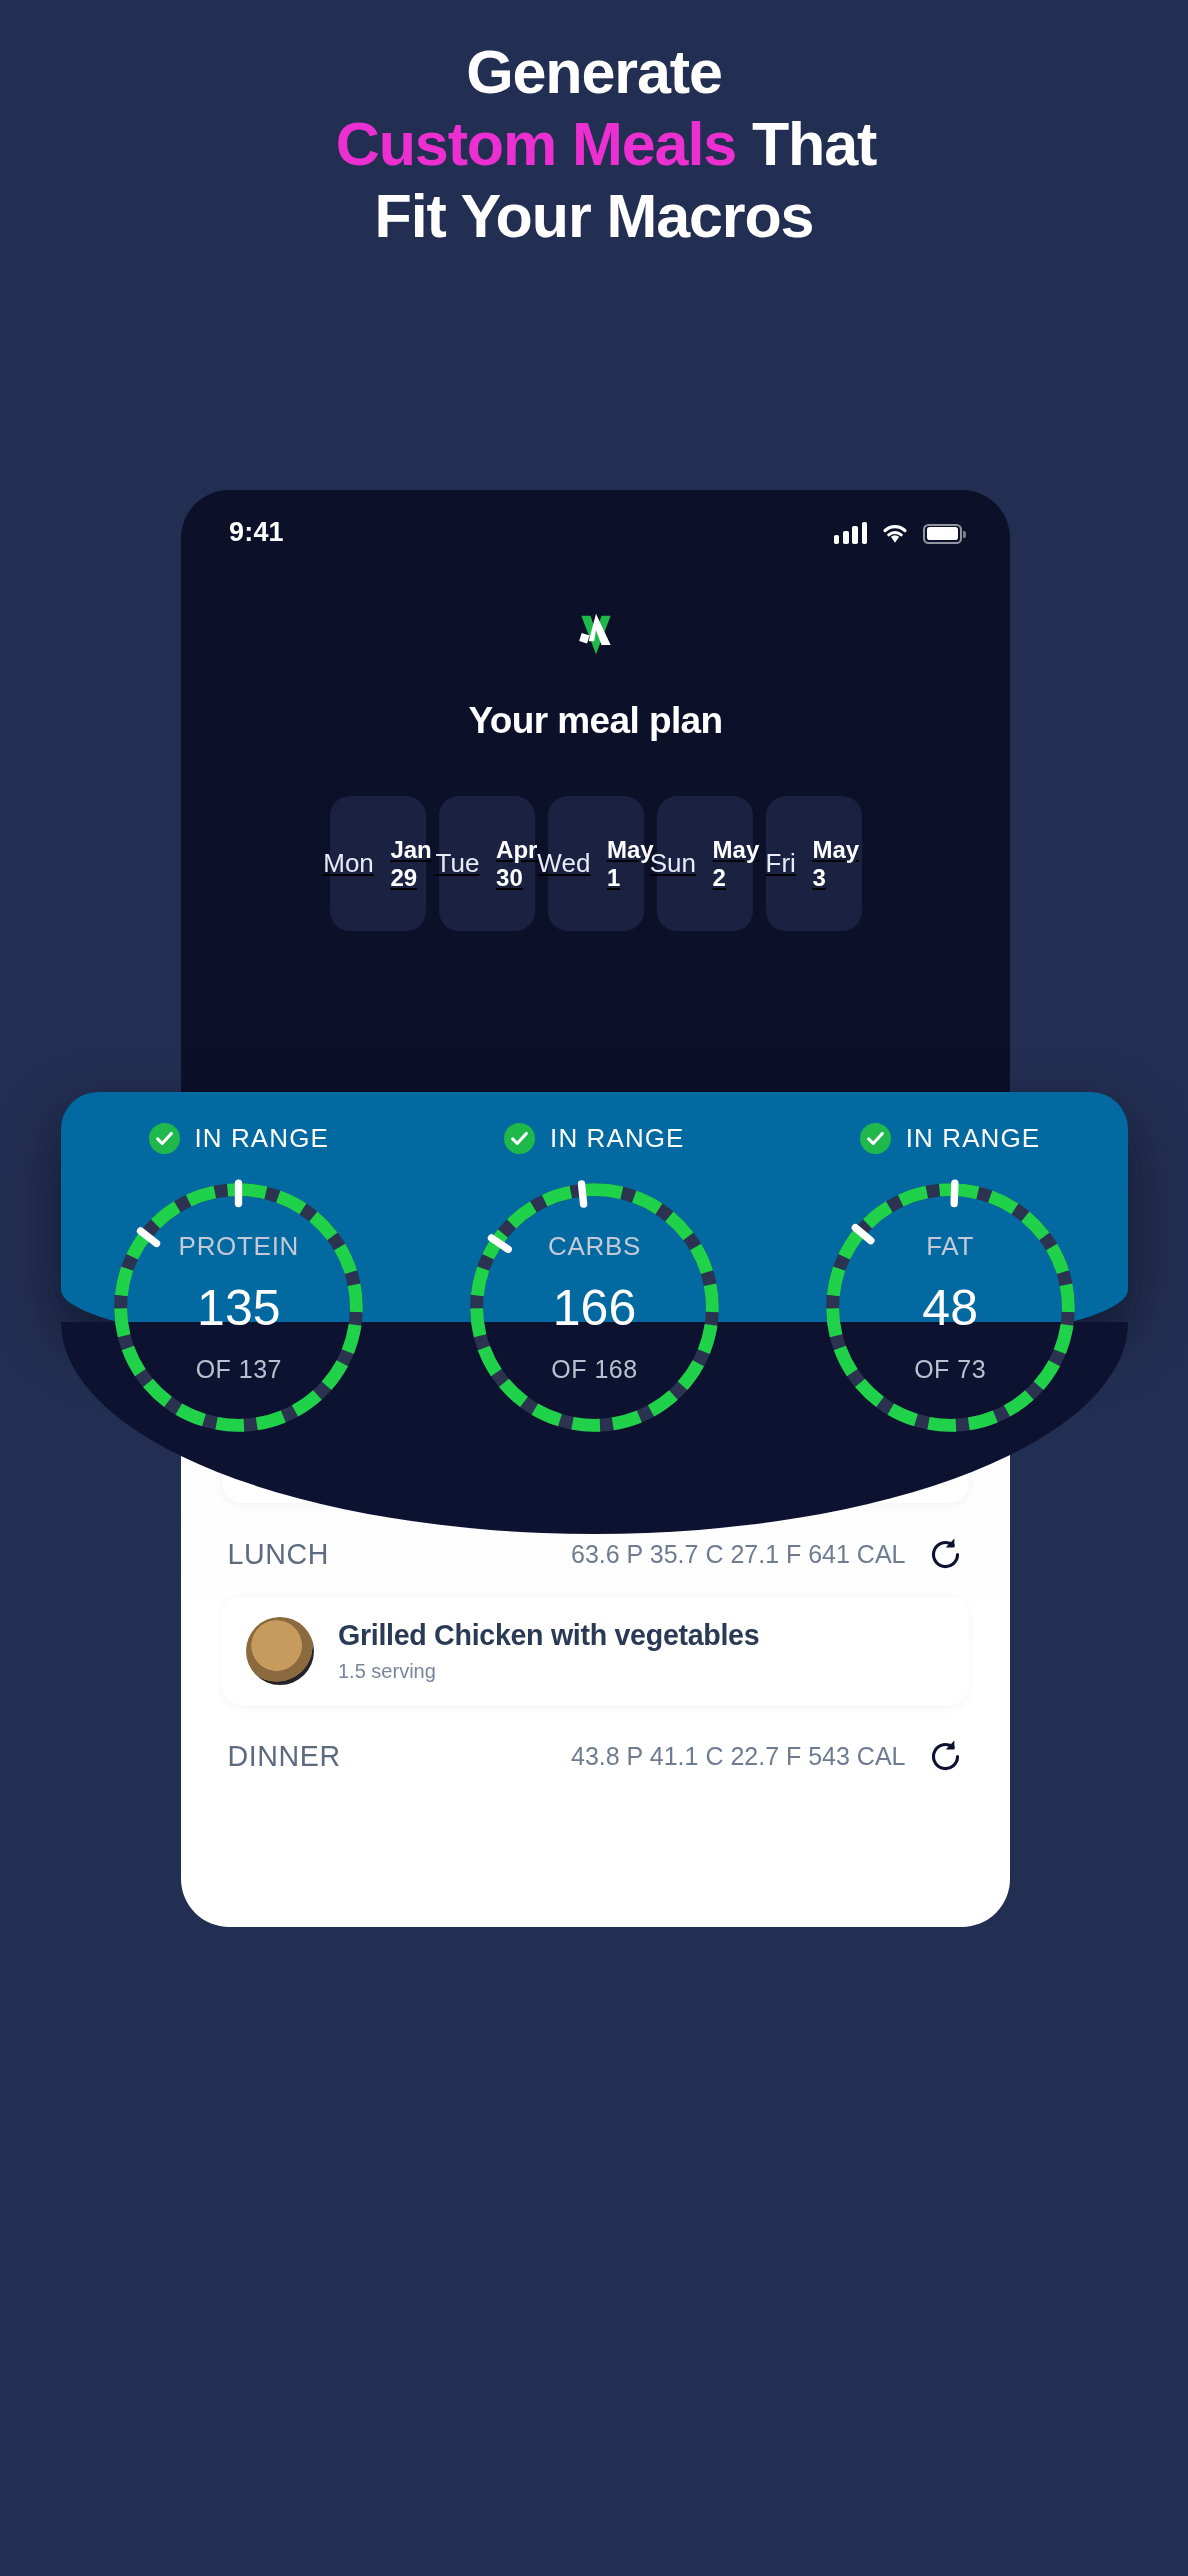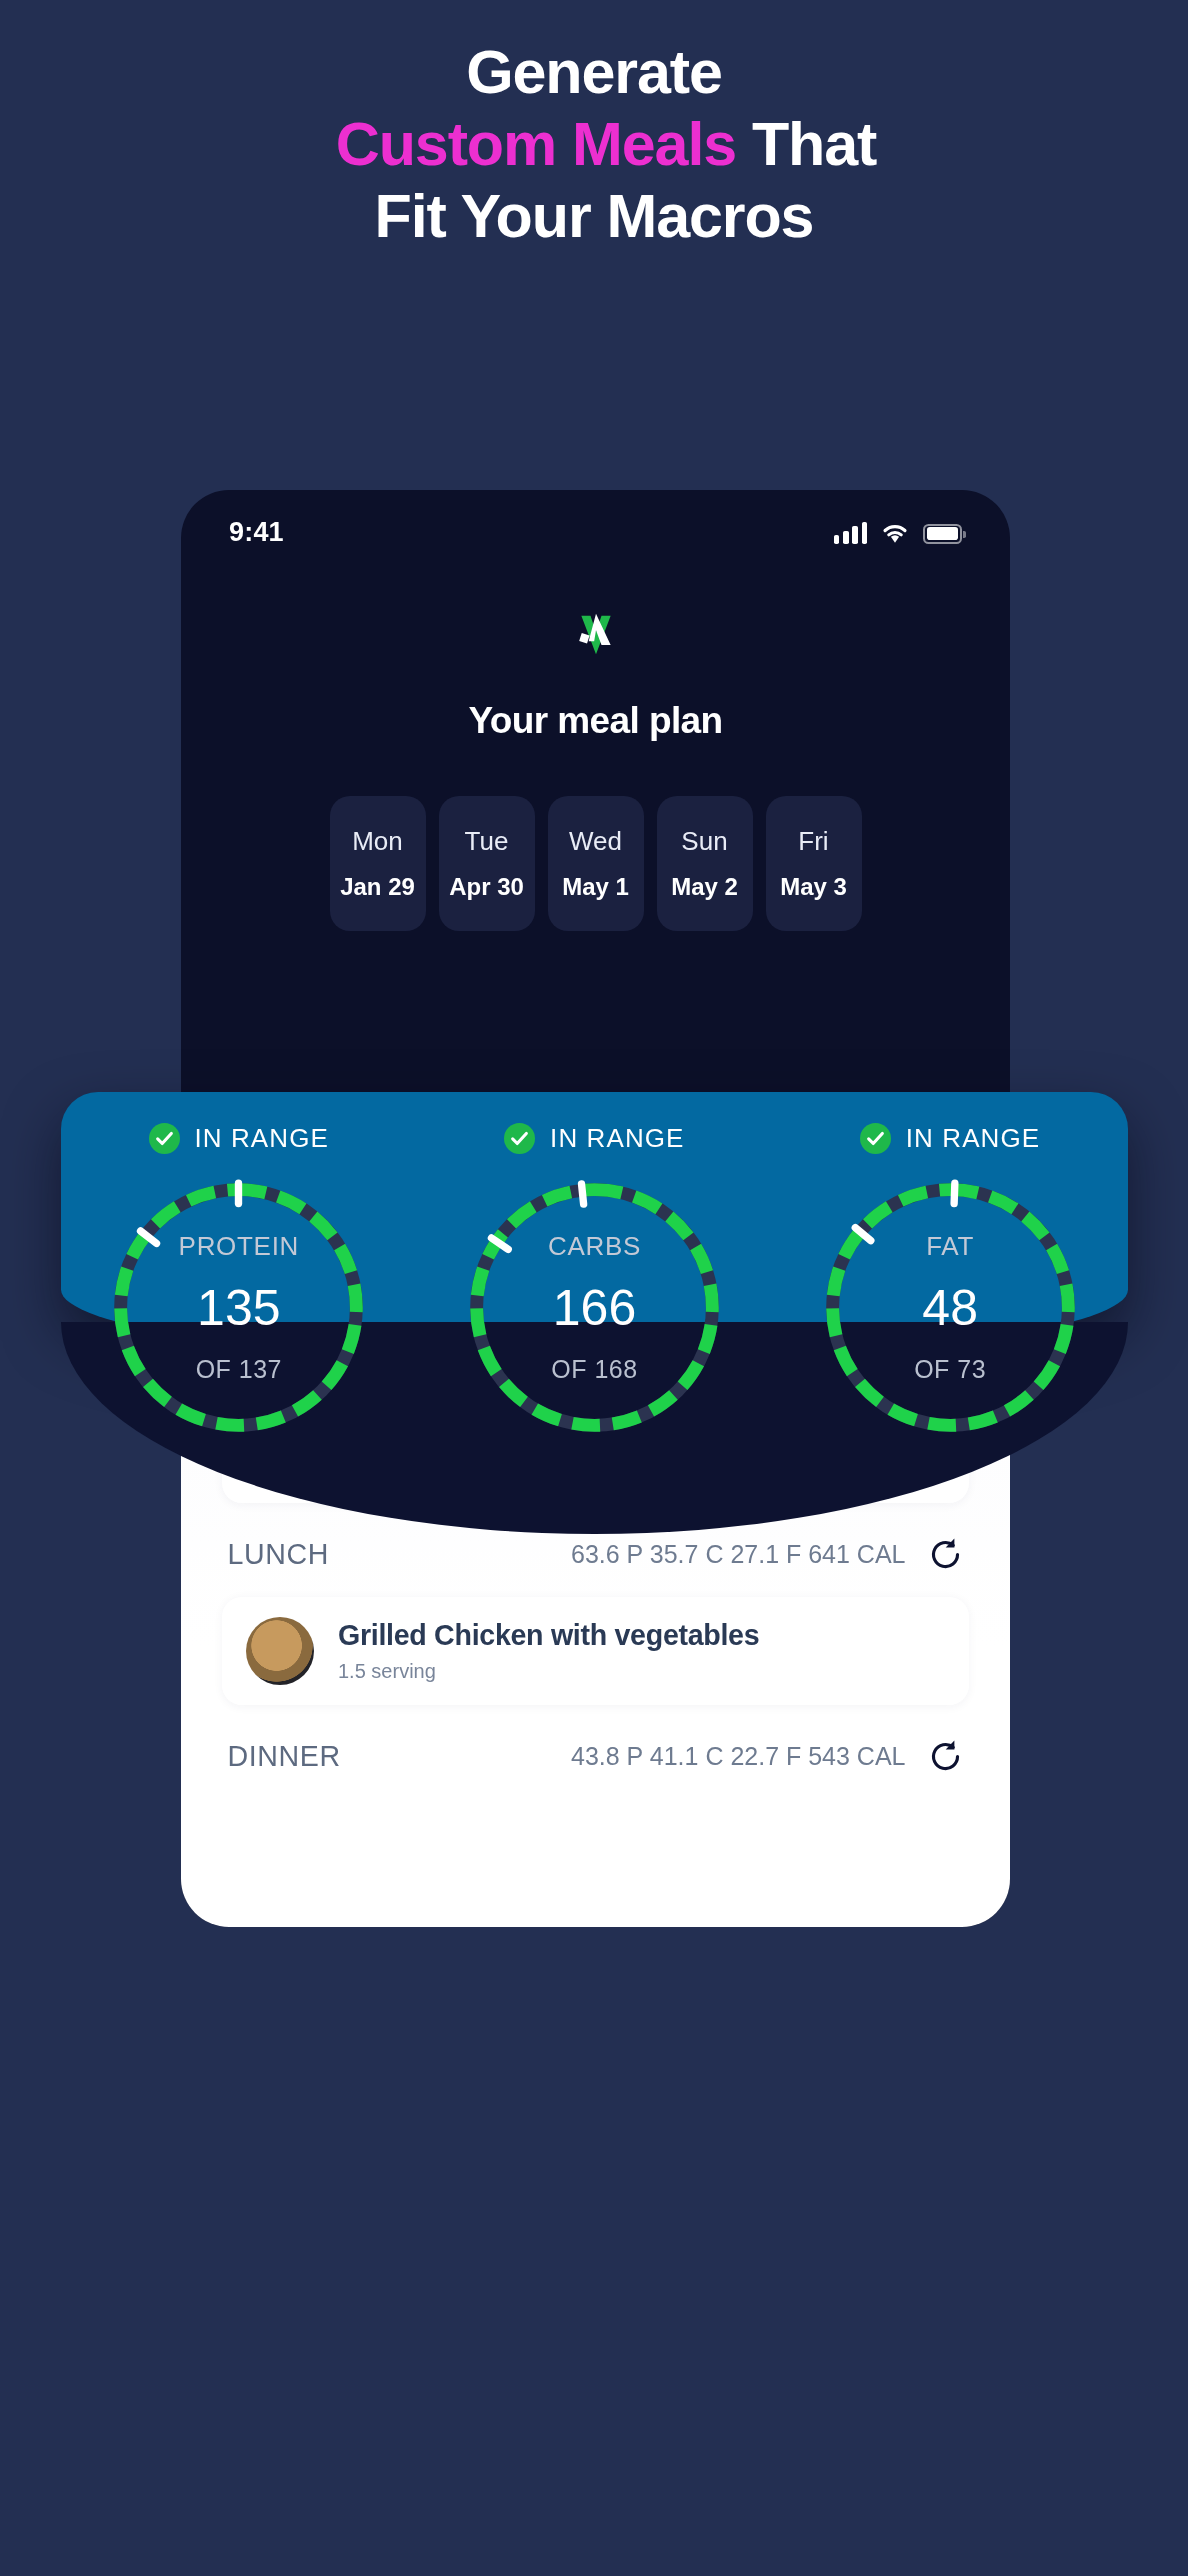--- a/index.html
+++ b/index.html
@@ -82,22 +82,23 @@
     text-align:center; color:#fff; font-size:37px; font-weight:700; letter-spacing:-0.6px;
   }
 
   
   .days{
     position:absolute; top:306px; left:0; width:100%;
     display:flex; justify-content:center; gap:13px;
   }
   .day{
     width:96px; height:135px; background:#1b2140; border-radius:20px;
-    display:flex; flex-direction:column; align-items:center; justify-content:center;
+    display:flex; align-items:center; justify-content:center;
     gap:16.6px;
+    text-decoration:underline;
   }
   .day .dow{ color:#e9ecf6; font-size:26px; font-weight:400; }
   .day .date{ color:#ffffff; font-size:24px; font-weight:700; }
 
   
   .sheet{
     position:absolute; left:0; top:677px; width:100%; bottom:0;
     background:linear-gradient(180deg,#b9bcc4 0%, #e4e5e9 64px, #f3f3f5 147px, #fdfdfe 276px, #ffffff 479px);
     border-radius:31px 31px 0 0;
     padding:39px 41px 0 41px;

